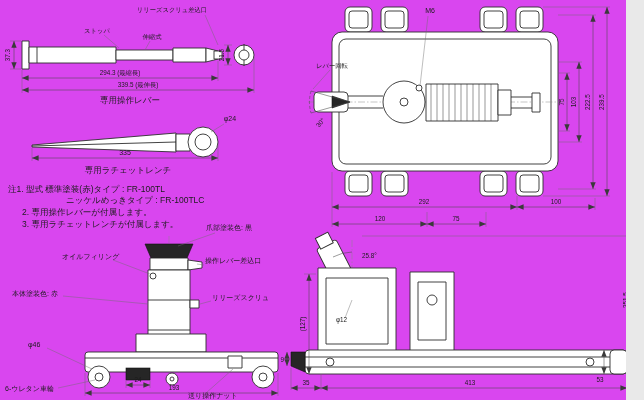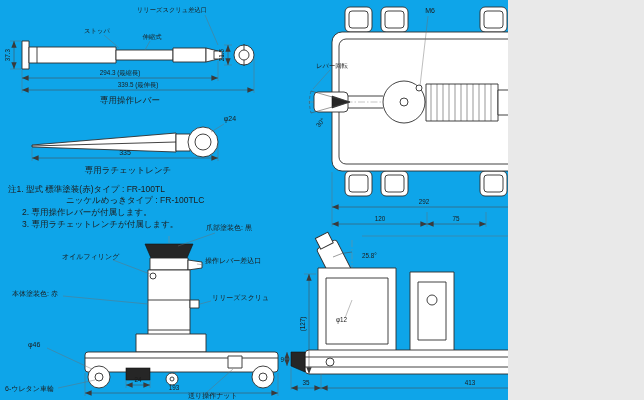--- a/index.html
+++ b/index.html
@@ -1,16 +1,16 @@
 <!DOCTYPE html>
 <html><head>
 <meta charset="utf-8">
 <style>
   html,body{margin:0;padding:0;background:#e9e9e9;}
-  .page{position:relative;width:508px;height:400px;background:#0ea5e9;overflow:hidden;
+  .page{position:relative;width:626px;height:400px;background:#d946ef;overflow:hidden;
         font-family:"Liberation Sans","DejaVu Sans",sans-serif;}
   svg{position:absolute;left:0;top:0;}
   svg text{fill:#1c1c1c;font-family:"Liberation Sans","DejaVu Sans",sans-serif;}
   .ln{stroke:#2e2e2e;stroke-width:0.9;fill:none;stroke-linejoin:round;}
   .lnf{stroke:#2e2e2e;stroke-width:0.9;fill:#ffffff;stroke-linejoin:round;}
   .dk{fill:#262626;stroke:#111;stroke-width:0.6;}
   .dim{stroke:#4a4a4a;stroke-width:0.55;fill:none;}
   .ext{stroke:#6d6d6d;stroke-width:0.45;fill:none;}
   .hl{stroke:#2e2e2e;stroke-width:0.5;}
   .cl{stroke:#8a8a8a;stroke-width:0.5;stroke-dasharray:7 2 1.5 2;fill:none;}

